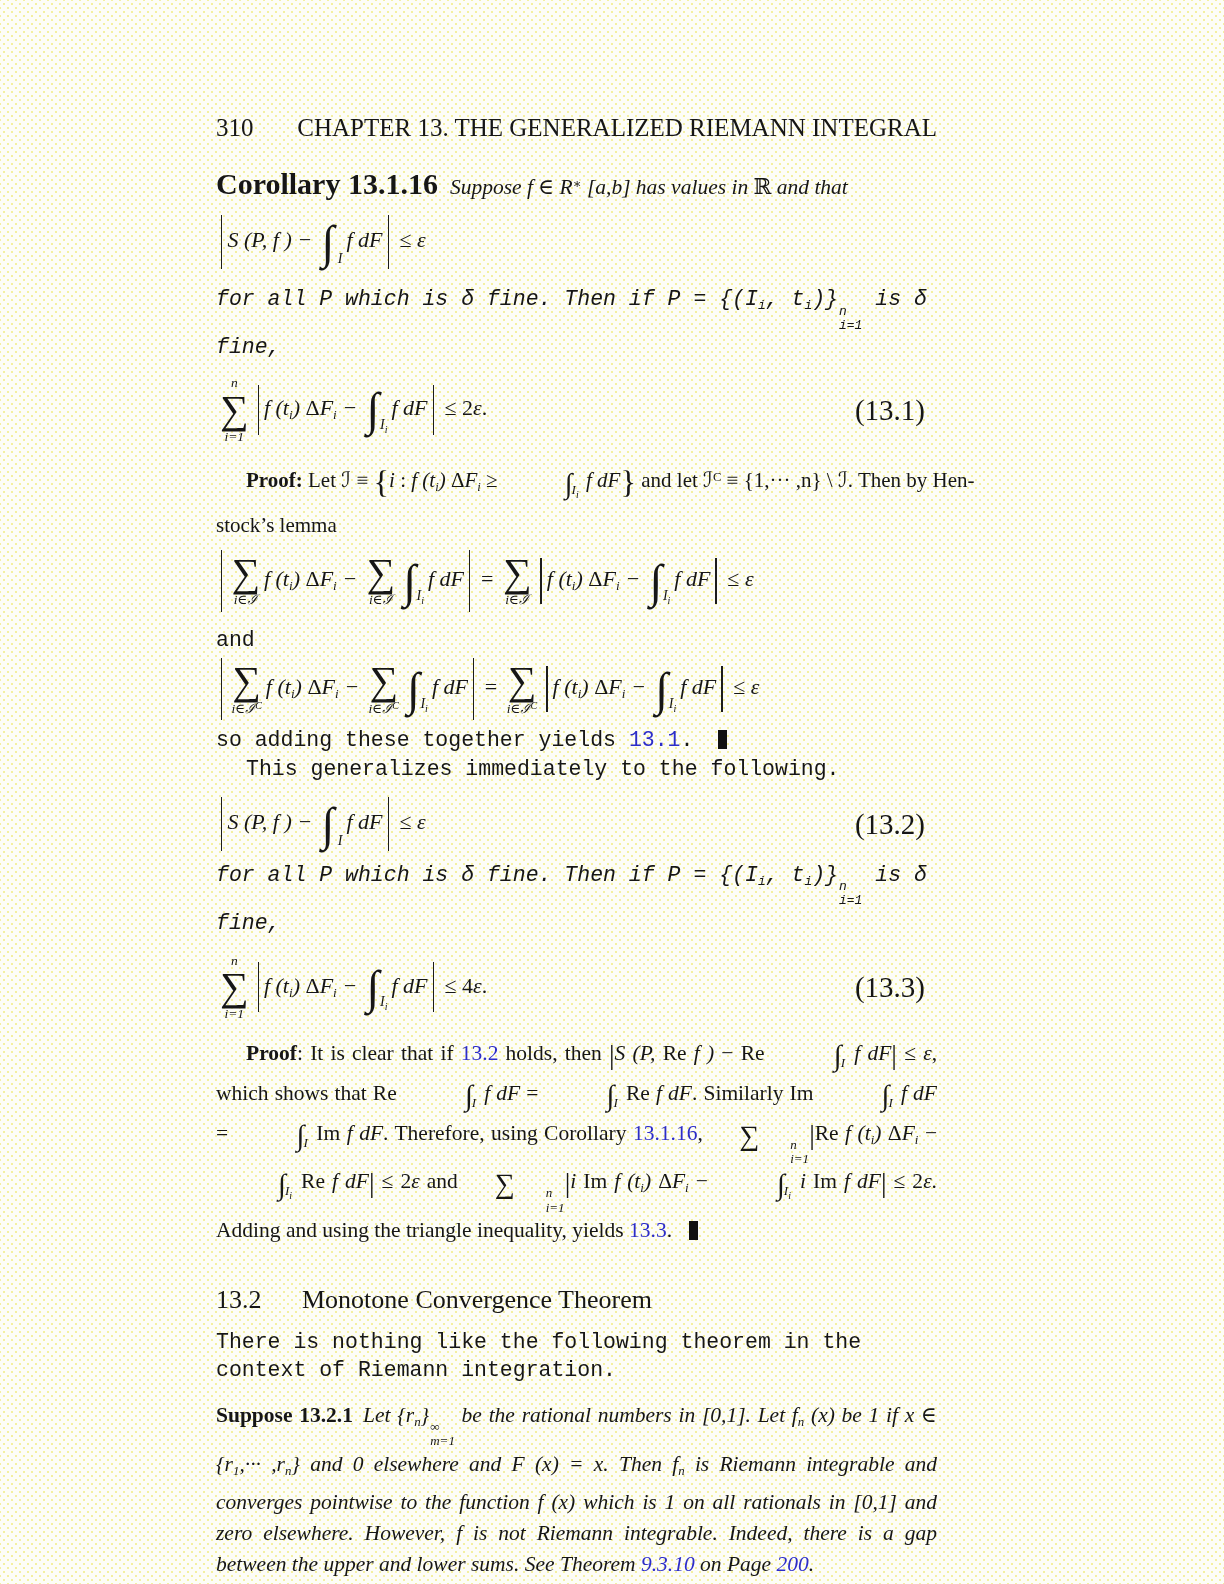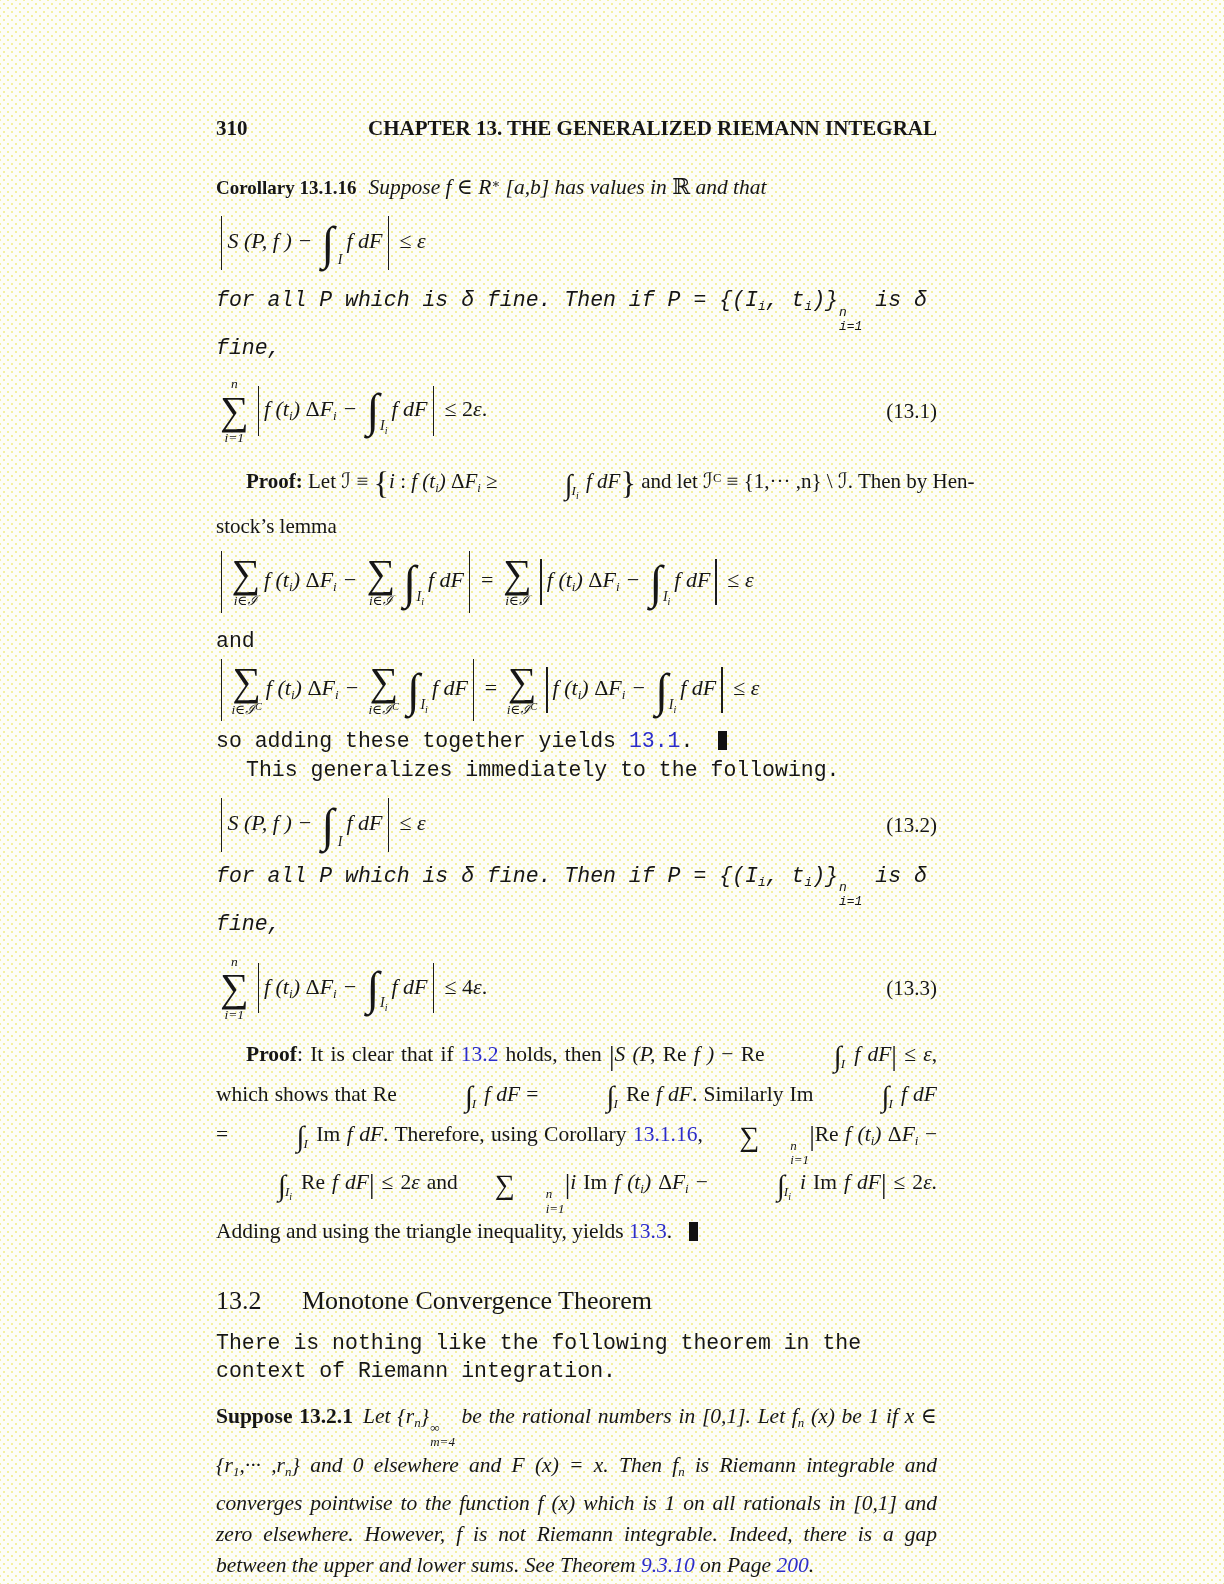--- a/index.html
+++ b/index.html
@@ -9,31 +9,31 @@
     background-image:
       radial-gradient(var(--dot,#f4f0a0) 1px, transparent 1.45px),
       radial-gradient(var(--dot,#f4f0a0) 1px, transparent 1.45px);
     background-size:8px 8px;
     background-position:0 0,4px 4px;
     color:var(--txt,#161616);
     font-family:"Liberation Serif","DejaVu Serif",serif;
   }
   .page{position:absolute;left:216px;top:0;width:721px;}
   .pg-header{padding-top:116px;display:flex;justify-content:space-between;
-    font-size:21px;line-height:24px;font-weight:bold;}
+    font-size:25px;line-height:24px;}
   .cor-head{margin:30px 0 0;font-size:21.5px;line-height:28px;}
-  .cor-head .tk-b{font-size:19px;margin-right:12px;}
+  .cor-head .tk-b{font-size:30px;margin-right:12px;}
   .body-line{margin:14px 0 0;font-size:21.5px;line-height:28px;font-family:Liberation Mono, monospace;}
   .par{margin:16px 0 0;font-size:21.5px;line-height:31px;text-align:justify;}
   .ind{text-indent:30px;}
   .proof-line{font-size:21px;line-height:30px;white-space:nowrap;}
   .eq{text-align:left;font-size:22px;font-style:italic;line-height:1.15;}
   .eqrow{position:relative;}
-  .eqlabel{position:absolute;right:0;top:50%;transform:translateY(-50%);
-    font-size:21px;font-style:normal;}
+  .eqlabel{position:absolute;right:12px;top:50%;transform:translateY(-50%);
+    font-size:29px;font-style:normal;}
   
   .m-eq1{margin-top:14px;}
   .m-forall{margin-top:16px;}
   .m-eq131{margin-top:14px;}
   .m-proof16{margin-top:18px;}
   .m-eqA{margin-top:10px;}
   .m-and{margin-top:14px;}
   .m-eqB{margin-top:4px;}
   .m-soadd{margin-top:6px;}
   .m-gener{margin-top:1px;}
@@ -174,17 +174,17 @@
 
   <h2 class="sec-head">
     <span class="num">13.2</span>
     <span class="title">Monotone Convergence Theorem</span>
   </h2>
 
   <p class="body-line m-there">There is nothing like the following theorem in the context of Riemann integration.</p>
 
   <p class="par m-example example-par"><span class="tk-b">Suppose 13.2.1</span><span class="tk-i">Let {r</span><span class="tk-sub">n</span><span class="tk-i">}</span><span class="tk-stack">
         <span>∞</span>
-        <span>m=4</span>
+        <span>m=1</span>
       </span><span class="tk-i"> be the rational numbers in [0,1].  Let f</span><span class="tk-sub">n</span><span class="tk-i"> (x) be 1 if x ∈ {r</span><span class="tk-sub">1</span><span class="tk-i">,··· ,r</span><span class="tk-sub">n</span><span class="tk-i">} and 0 elsewhere and F (x) = x. Then f</span><span class="tk-sub">n</span><span class="tk-i"> is Riemann integrable and converges pointwise to the function f (x) which is 1 on all rationals in [0,1] and zero elsewhere. However,  f is not Riemann integrable.  Indeed, there is a gap between the upper and lower sums. See Theorem </span><span class="tk-link tk-i">9.3.10</span><span class="tk-i"> on Page </span><span class="tk-link tk-i">200</span><span class="tk-i">.</span></p>
 
 
 </main>
 
 </body></html>

